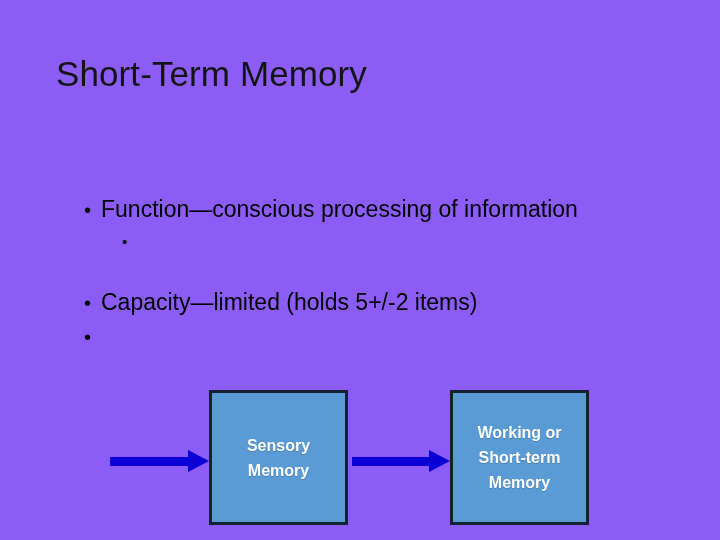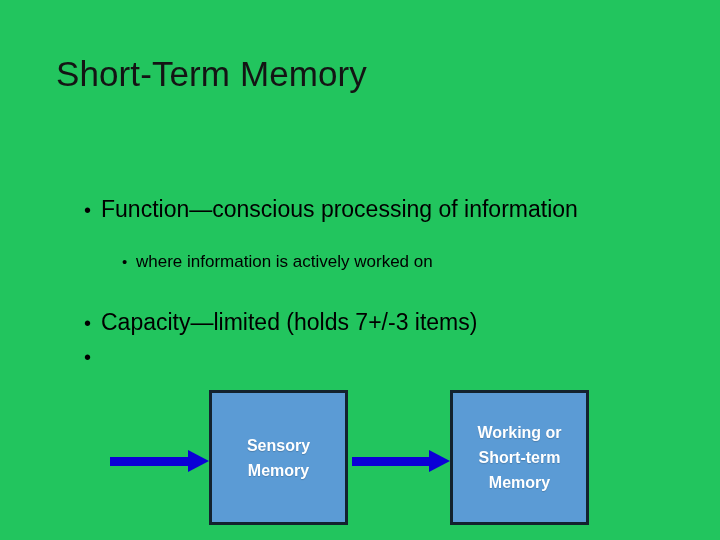--- a/index.html
+++ b/index.html
@@ -13,21 +13,21 @@
     font-family: "Liberation Sans", sans-serif;
     color: #000000;
     overflow: hidden;
     position: relative;
   }
 
   #slide {
     position: relative;
     width: 720px;
     height: 540px;
-    background: #22c55e;
+    background: #8b5cf6;
     text-decoration: underline;
   }
 
   
   #slide-title {
     position: absolute;
     left: 56px;
     top: 52px;
     width: 620px;
     font-size: 35px;
@@ -166,26 +166,25 @@
 
   <div id="body-list">
 
     <div class="bullet-row lvl1">
       <span class="dot">•</span>
       <span class="txt">Function—conscious processing of information</span>
     </div>
 
     <div class="bullet-row lvl2">
       <span class="dot">•</span>
-      <span class="txt">where information is actively worked on</span>
     </div>
 
     <div class="bullet-row lvl1 gap-before">
       <span class="dot">•</span>
-      <span class="txt">Capacity—limited (holds 7+/-3 items)</span>
+      <span class="txt">Capacity—limited (holds 5+/-2 items)</span>
     </div>
 
     <div class="bullet-row lvl1">
       <span class="dot">•</span>
     </div>
 
   </div>
 
   <div id="diagram">
 

